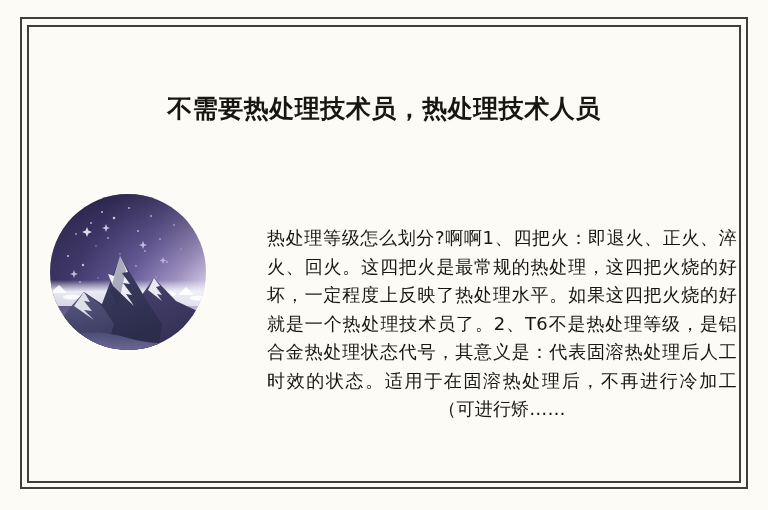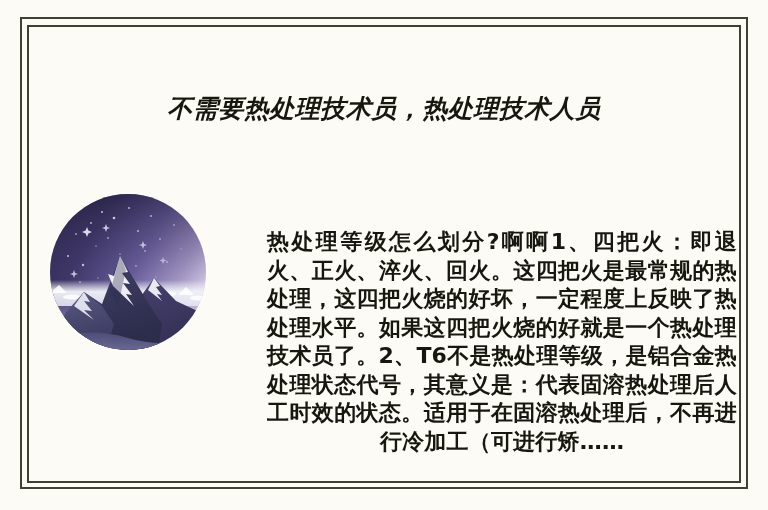--- a/index.html
+++ b/index.html
@@ -46,43 +46,42 @@
     left: 0;
     top: 76px;
     width: 768px;
     text-align: center;
     font-size: 25px;
     font-weight: bold;
     color: #17170f;
     letter-spacing: 0.5px;
     line-height: 32px;
     white-space: nowrap;
-    font-style: italic;
   }
   
   .illustration {
     position: absolute;
     left: 50px;
     top: 194px;
     width: 156px;
     height: 156px;
   }
   .illustration svg {
     display: block;
     width: 156px;
     height: 156px;
   }
   
   .body-copy {
     position: absolute;
     left: 267px;
     top: 206px;
     width: 470px;
-    font-size: 22px;
-    font-weight: bold;
+    font-size: 18px;
+    font-weight: normal;
     line-height: 28.5px;
     color: #17170f;
     text-align: justify;
     text-align-last: center;
     letter-spacing: 0.2px;
   }
 </style>
 </head>
 <body>
 

